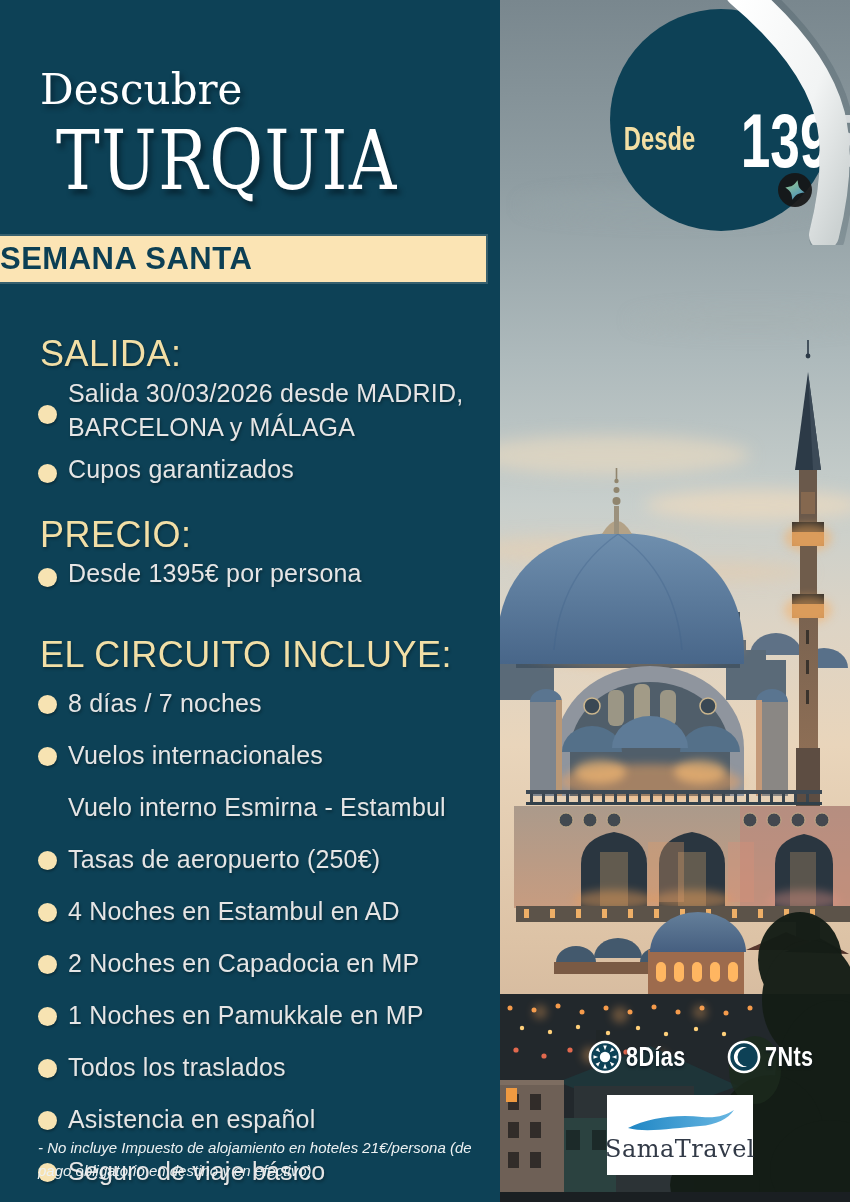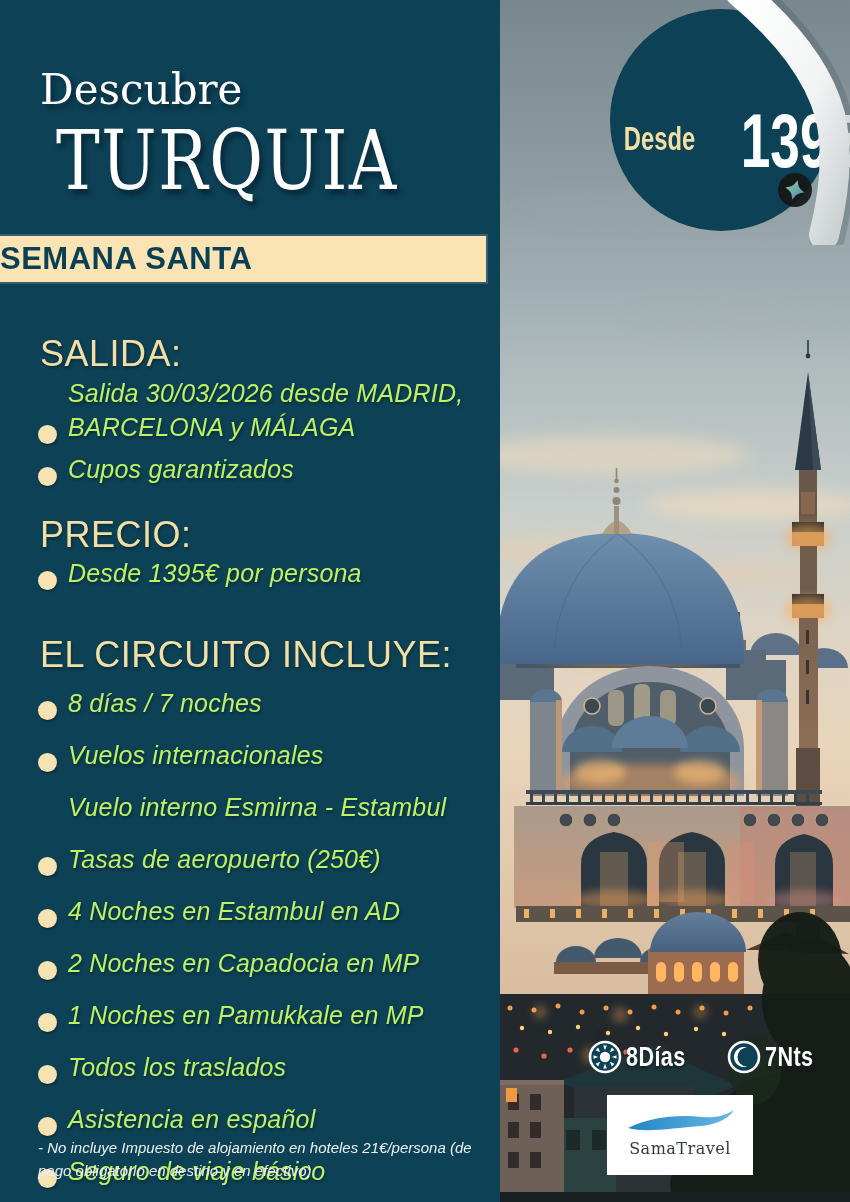--- a/index.html
+++ b/index.html
@@ -13,21 +13,21 @@
   .title-small{position:absolute;left:40px;top:66px;color:#fff;font-family:"DejaVu Serif",serif;font-size:42px;line-height:48px;text-shadow:3px 4px 5px rgba(2,18,28,.5);}
   .title-large{position:absolute;left:36px;top:118px;color:#fff;font-family:"DejaVu Serif",serif;font-size:82px;line-height:86px;letter-spacing:2px;text-shadow:4px 5px 6px rgba(2,18,28,.55);margin-left:20px;}
   .title-large .squeeze{display:inline-block;transform:scaleX(.8);transform-origin:left center;}
   
   .banner{position:absolute;left:0;top:236px;width:486px;height:46px;background:#fbe4b4;box-shadow:0 0 0 2px rgba(250,240,220,.18);display:flex;align-items:center;}
   .banner span{color:#0c3f54;font-size:31px;font-weight:bold;letter-spacing:.5px;}
   
   .sec-title{position:absolute;left:40px;color:#f2dfa6;font-size:36px;line-height:40px;letter-spacing:.5px;text-shadow:1px 2px 3px rgba(0,0,0,.3);}
   .sec-salida{top:334px;} .sec-precio{top:515px;text-align:center;} .sec-circuito{top:635px;}
   ul.blist{position:absolute;left:38px;margin:0;padding:0;list-style:none;}
-  ul.blist li{display:flex;align-items:flex-end;color:#bef264;font-size:25px;line-height:34px;letter-spacing:.2px;text-shadow:1px 2px 3px rgba(0,0,0,.35);font-style:italic;}
+  ul.blist li{display:flex;align-items:center;color:#e5e5e5;font-size:25px;line-height:34px;letter-spacing:.2px;text-shadow:1px 2px 3px rgba(0,0,0,.35);}
   .dot{flex:0 0 auto;width:19px;height:19px;border-radius:50%;background:#f7e3b2;margin:8px 11px 0 0;box-shadow:1px 2px 2px rgba(0,0,0,.25);}
   .no-dot .dot{visibility:hidden;}
   .list-salida{top:376px;width:440px;} .list-salida li{margin-bottom:8px;}
   .list-precio{top:556px;width:440px;}
   .list-circuito{top:686px;width:450px;} .list-circuito li{line-height:25px;margin-bottom:18px;}
   .list-circuito .dot{margin-top:3px;}
   
   .footnote{position:absolute;left:38px;top:1136px;width:448px;color:#edf1f2;font-size:15px;font-style:italic;line-height:1.55;}
   
   .badge-circle{position:absolute;left:610px;top:9px;width:222px;height:222px;border-radius:50%;background:#0d4156;display:flex;flex-direction:row;align-items:center;padding-top:38px;box-sizing:border-box;}
@@ -36,21 +36,21 @@
   .badge-suffix{display:inline-block;color:#f3dfa4;font-size:21px;font-weight:bold;line-height:24px;margin-top:9px;transform:scaleX(.8);}
   .curl{position:absolute;left:700px;top:0;width:150px;height:245px;}
   .sparkle{position:absolute;left:777px;top:172px;width:36px;height:36px;}
   
   .duration{position:absolute;left:588px;top:1040px;display:flex;align-items:center;}
   .dur-label{display:inline-block;color:#fff;font-size:27px;font-weight:bold;line-height:33px;transform:scaleX(.8);transform-origin:left center;text-shadow:0 2px 3px rgba(10,20,30,.7);letter-spacing:.5px;white-space:nowrap;}
   .dur-ico{width:34px;height:34px;margin-right:4px;flex:0 0 auto;}
   .dur-gap{width:26px;flex:0 0 auto;}
   
   .logo-box{position:absolute;left:607px;top:1095px;width:146px;height:80px;background:#ffffff;display:flex;flex-direction:column;align-items:center;justify-content:center;}
-  .logo-text{color:#323a47;font-family:"DejaVu Serif",serif;font-size:16px;line-height:26px;letter-spacing:.5px;margin-top:1px;}
+  .logo-text{color:#323a47;font-family:"DejaVu Serif",serif;font-size:24px;line-height:26px;letter-spacing:.5px;margin-top:1px;}
 </style>
 </head>
 <body>
 
 <div class="poster">
 
   <div class="photo">
     <svg viewBox="0 0 350 1202" preserveAspectRatio="none">
       <defs>
         <linearGradient id="sky" x1="0" y1="0" x2="0" y2="1">

